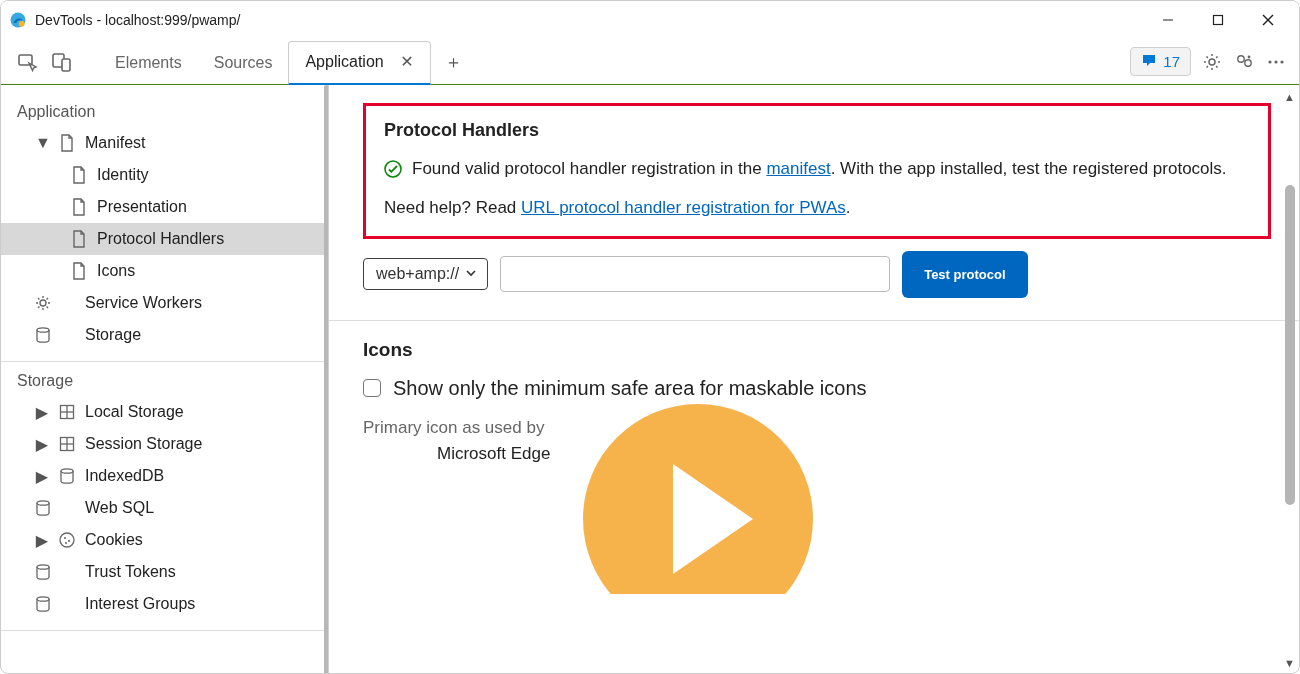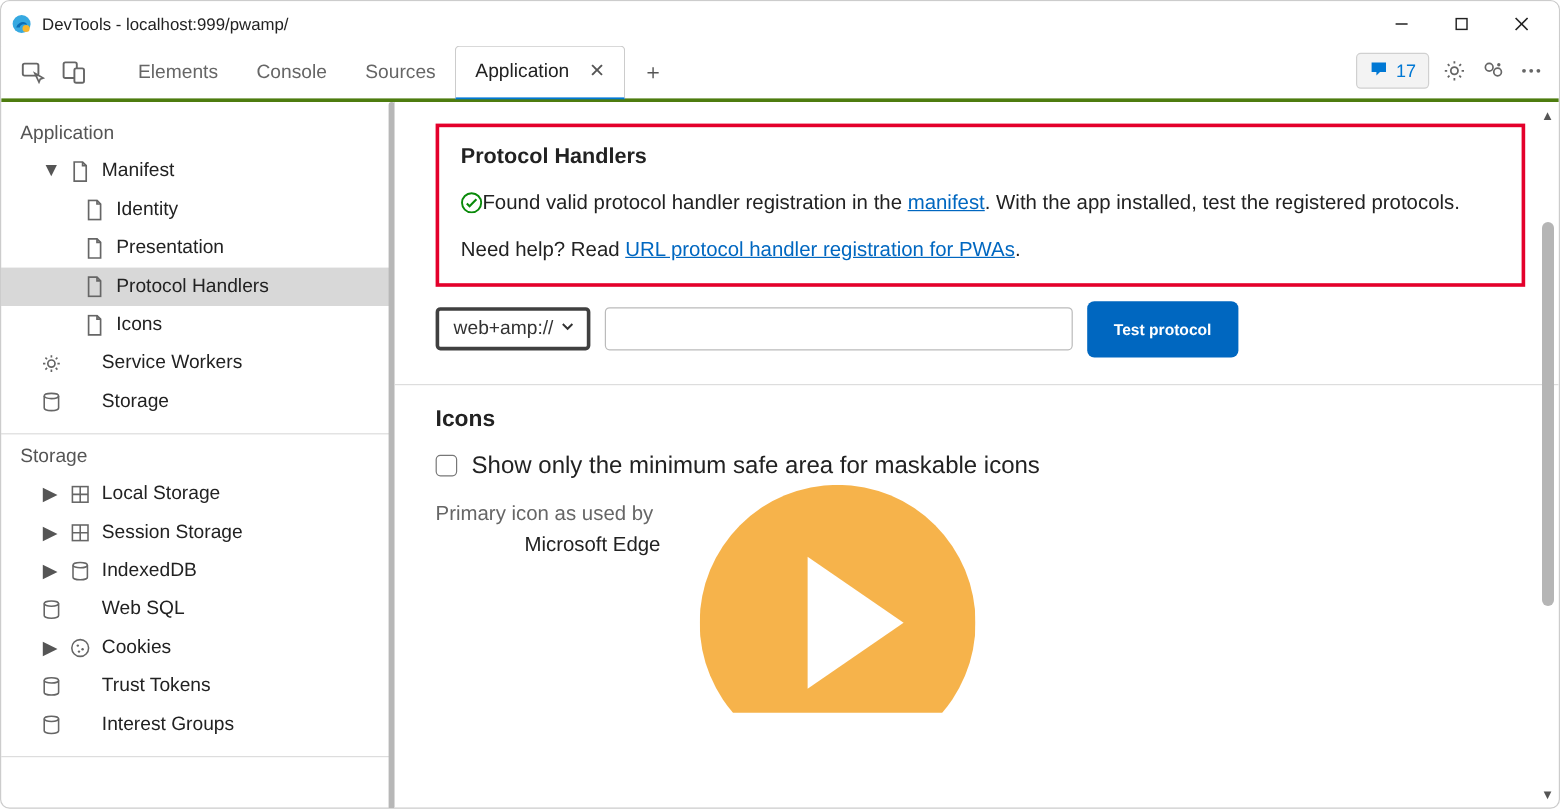--- a/index.html
+++ b/index.html
@@ -33,21 +33,21 @@
 .win-controls { display: flex; gap: 28px; margin-right: 12px; }
 .win-btn { width: 22px; height: 22px; display: flex; align-items: center; justify-content: center; cursor: pointer; }
 .win-btn svg { width: 14px; height: 14px; }
 
 
 .tabstrip {
   display: flex;
   align-items: flex-end;
   height: 46px;
   padding: 0 12px;
-  border-bottom: 3px solid #4d7c0f;
+  border-bottom: 1px solid #4d7c0f;
   background: #fff;
 }
 .tabstrip .ticon {
   width: 30px; height: 30px;
   display:flex; align-items:center; justify-content:center;
   margin-right: 4px; margin-bottom: 7px;
   color: #666;
 }
 .tabstrip .ticon.sep { margin-right: 22px; }
 .tab {
@@ -141,35 +141,35 @@
   border: 3px solid #e4002b;
   padding: 14px 18px 18px;
   margin-bottom: 12px;
 }
 .section-h {
   font-weight: 700;
   font-size: 18px;
   margin-bottom: 14px;
 }
 .info-line {
-  display:flex; align-items:flex-start; 
+  display:flex; align-items:flex-start; gap:10px;
   font-size: 17px; line-height: 1.7;
   margin-bottom: 10px;
 }
 .info-line .check-icon { color:#0a8a0a; margin-top:4px; flex-shrink:0; }
 .link { color:#0067c0; text-decoration: underline; cursor:pointer; }
 .help-line { font-size: 17px; margin-top: 6px; }
 
 .controls-row {
   display:flex; align-items:center; gap:12px;
   margin: 6px 0 22px;
 }
 .select-box {
   display:flex; align-items:center; gap:6px;
-  border: 3px solid #404040;
+  border: 1px solid #404040;
   border-radius: 4px;
   padding: 6px 10px 6px 12px;
   font-size: 16px; color:#333;
   cursor:pointer;
   background:#fff;
 }
 .text-input {
   border:1px solid #bbb; border-radius:4px;
   height: 36px; width: 390px;
   padding: 4px 8px; font-size:16px;
@@ -239,21 +239,20 @@
         <path d="M12 12 l7 4 -2.5 1 -1 2.5 z" fill="none" stroke="#666" stroke-width="1.4"></path>
       </svg>
   </div>
   <div class="ticon sep">
     <svg width="22" height="22" viewBox="0 0 22 22">
         <rect x="2" y="3" width="11" height="13" rx="1.5" fill="none" stroke="#666" stroke-width="1.6"></rect>
         <rect x="11" y="8" width="8" height="12" rx="1.5" fill="#fff" stroke="#666" stroke-width="1.6"></rect>
       </svg>
   </div>
   <div class="tab"><span>Elements</span></div>
-  <div class="tab"><span>Console</span></div>
   <div class="tab"><span>Sources</span></div>
   <div class="tab active">
     <span>Application</span>
     <span class="close-x">✕</span>
   </div>
   <div class="tab-plus">＋</div>
   <div class="right-tools">
     <div class="feedback-badge">
       <span>
         <svg width="16" height="16" viewBox="0 0 16 16">

